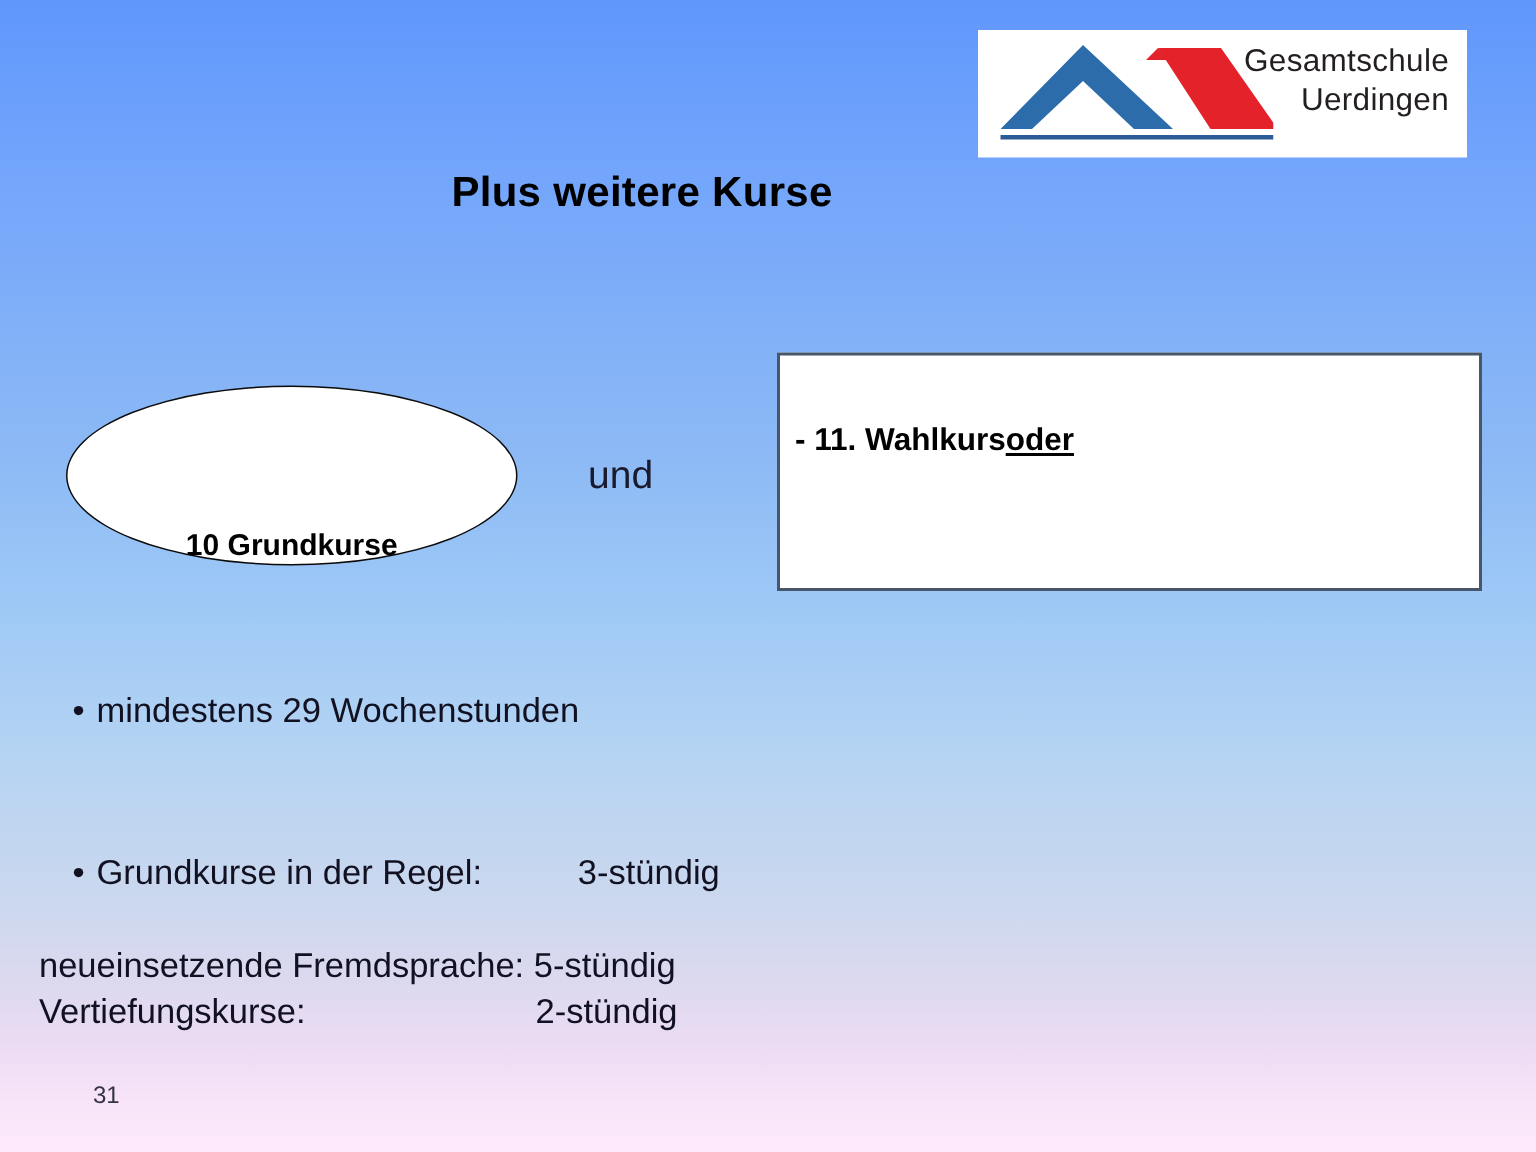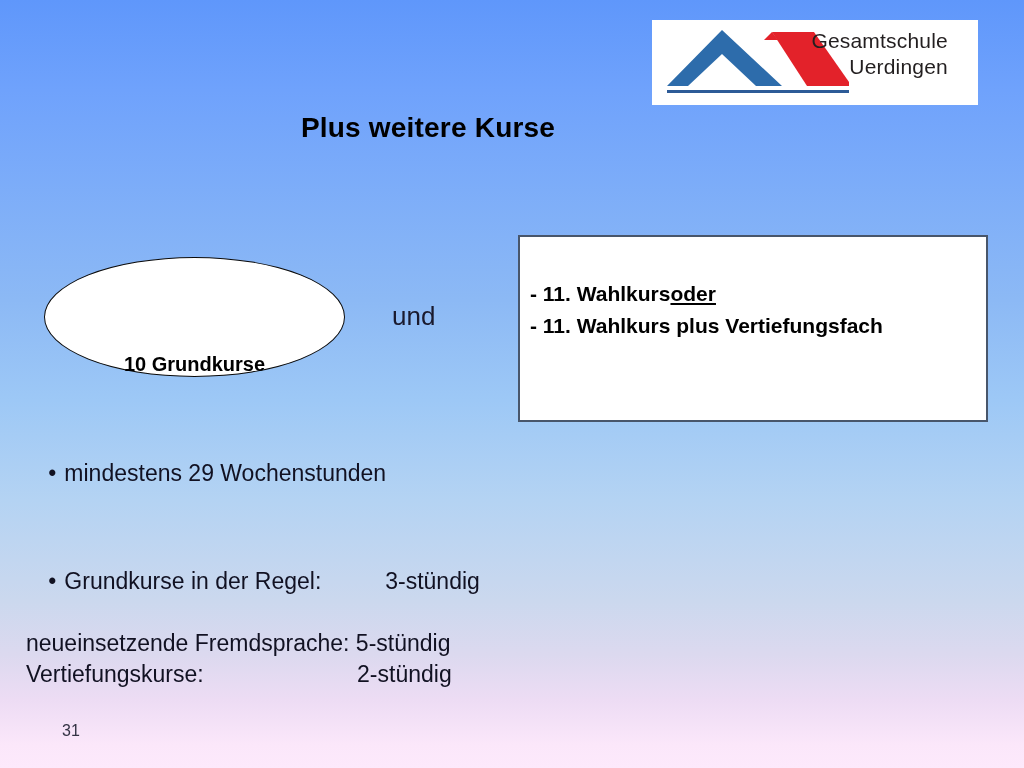--- a/index.html
+++ b/index.html
@@ -43,21 +43,21 @@
   }
   #logo-graphic {
     position: absolute;
     left: 12px;
     top: 6px;
     width: 185px;
     height: 70px;
   }
   #logo-text {
     position: absolute;
-    right: 30px;
+    right: 12px;
     top: 8px;
     width: 180px;
     text-align: right;
     color: #231f20;
     font-size: 21px;
     line-height: 26px;
     letter-spacing: 0.2px;
   }
   #logo-text .line { display: block; white-space: nowrap; }
 
@@ -104,21 +104,21 @@
     font-weight: normal;
     color: #1a1a2e;
   }
 
   
   #options-box {
     position: absolute;
     left: 518px;
     top: 235px;
     width: 470px;
-    height: 187px;
+    height: 159px;
     background: #ffffff;
     border: 2px solid #48566b;
     box-sizing: border-box;
   }
   #options-list {
     position: absolute;
     left: 10px;
     top: 41px;
     right: 4px;
   }
@@ -196,24 +196,20 @@
   </div>
 
   <div id="conjunction">und</div>
 
   <div id="options-box">
     <div id="options-list">
       <span class="option-row">
         <span class="option-dash">-</span>
         <span class="option-text">11. Wahlkurs </span><span class="option-underline">oder</span>
       </span>
-      <span class="option-row">
-        <span class="option-dash">-</span>
-        <span class="option-text"> 11. Wahlkurs plus Vertiefungsfach</span>
-      </span>
     </div>
   </div>
 
   <div id="bullets">
     <span class="bullet-item bullet-first">
       <span class="bullet-dot">•</span><span>mindestens 29 Wochenstunden</span>
     </span>
     <span class="bullet-item">
       <span class="bullet-dot">•</span><span>Grundkurse in der Regel:          3-stündig</span>
     </span>

